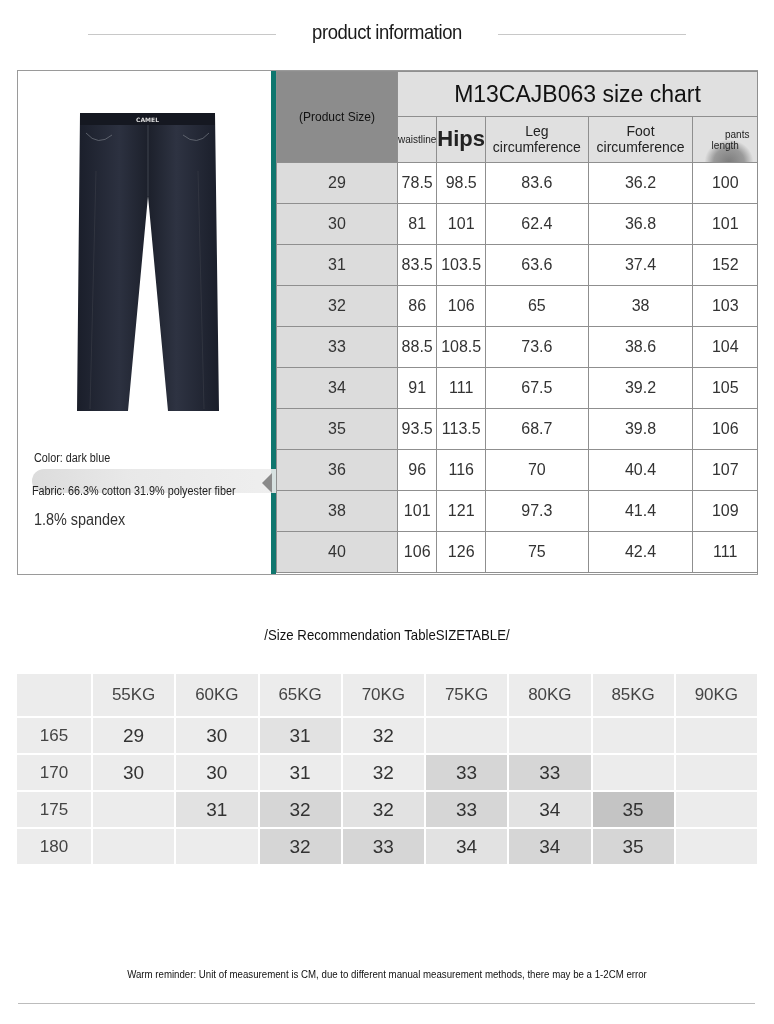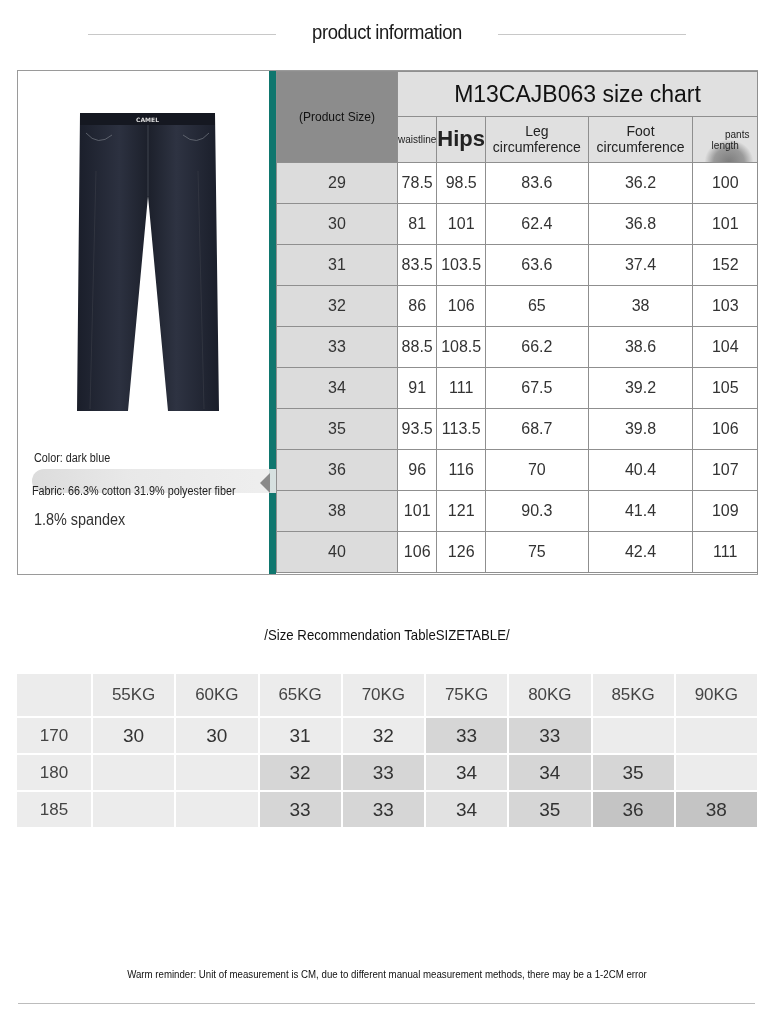--- a/index.html
+++ b/index.html
@@ -5,21 +5,21 @@
   * { box-sizing: border-box; margin: 0; padding: 0; }
   body { width: 774px; height: 1024px; background: #ffffff; font-family: "Liberation Sans", sans-serif; color: #222; position: relative; overflow: hidden; }
 
   .section-title { position: absolute; top: 20px; left: 0; width: 774px; text-align: center; font-size: 21px; font-family: "Liberation Sans", sans-serif; color: #1a1a1a; letter-spacing: -0.5px; transform: scaleX(0.88); }
   .title-line { position: absolute; top: 34px; height: 1px; background: #c8c8c8; }
   .title-line.left { left: 88px; width: 188px; }
   .title-line.right { left: 498px; width: 188px; }
 
   
   .product-box { position: absolute; left: 17px; top: 70px; width: 741px; height: 505px; border: 1px solid #9a9a9a; }
-  .image-panel { position: absolute; left: 0; top: 0; width: 258px; height: 503px; background: #fff; border-right: 7px solid #0f766e; }
+  .image-panel { position: absolute; left: 0; top: 0; width: 258px; height: 503px; background: #fff; border-right: 5px solid #0f766e; }
   .jeans { position: absolute; left: 58px; top: 40px; width: 143px; height: 302px; }
   .color-label { position: absolute; left: 16px; top: 380px; font-size: 12px; color: #222; transform: scaleX(0.9); transform-origin: left; }
   .fabric-band { position: absolute; left: 14px; top: 398px; width: 244px; height: 24px; background: linear-gradient(90deg, #d8d8d8 0%, #e6e6e6 40%, #ededed 100%); border-radius: 12px 0 0 12px; opacity: 0.9; }
   .fabric-arrow { position: absolute; right: -1px; top: 402px; width: 0; height: 0; border-top: 10px solid transparent; border-bottom: 10px solid transparent; border-right: 10px solid #8a8a8a; }
   .fabric-label { position: absolute; left: 14px; top: 413px; font-size: 12px; color: #222; white-space: nowrap; transform: scaleX(0.9); transform-origin: left; }
   .spandex-label { position: absolute; left: 16px; top: 440px; font-size: 16px; color: #333; transform: scaleX(0.9); transform-origin: left; }
 
   .size-table { position: absolute; left: 258px; top: 0; width: 482px; border-collapse: collapse; }
   .size-table td, .size-table th { border: 1px solid #8f8f8f; text-align: center; font-weight: normal; }
   .size-table .ps-head { background: #8c8c8c; color: #111; font-size: 12px; width: 121px; height: 91px; }
@@ -129,21 +129,21 @@
           <td class="val-cell">86</td>
           <td class="val-cell">106</td>
           <td class="val-cell">65</td>
           <td class="val-cell">38</td>
           <td class="val-cell">103</td>
         </tr>
         <tr>
           <td class="size-cell">33</td>
           <td class="val-cell">88.5</td>
           <td class="val-cell">108.5</td>
-          <td class="val-cell">66.2</td>
+          <td class="val-cell">73.6</td>
           <td class="val-cell">38.6</td>
           <td class="val-cell">104</td>
         </tr>
         <tr>
           <td class="size-cell">34</td>
           <td class="val-cell">91</td>
           <td class="val-cell">111</td>
           <td class="val-cell">67.5</td>
           <td class="val-cell">39.2</td>
           <td class="val-cell">105</td>
@@ -161,21 +161,21 @@
           <td class="val-cell">96</td>
           <td class="val-cell">116</td>
           <td class="val-cell">70</td>
           <td class="val-cell">40.4</td>
           <td class="val-cell">107</td>
         </tr>
         <tr>
           <td class="size-cell">38</td>
           <td class="val-cell">101</td>
           <td class="val-cell">121</td>
-          <td class="val-cell">90.3</td>
+          <td class="val-cell">97.3</td>
           <td class="val-cell">41.4</td>
           <td class="val-cell">109</td>
         </tr>
         <tr>
           <td class="size-cell">40</td>
           <td class="val-cell">106</td>
           <td class="val-cell">126</td>
           <td class="val-cell">75</td>
           <td class="val-cell">42.4</td>
           <td class="val-cell">111</td>
@@ -195,49 +195,60 @@
     <td class="hdr">65KG</td>
     <td class="hdr">70KG</td>
     <td class="hdr">75KG</td>
     <td class="hdr">80KG</td>
     <td class="hdr">85KG</td>
     <td class="hdr">90KG</td>
   </tr>
   </tbody>
     <tbody id="rec-rows">
       <tr>
+        <td class="height">165</td>
+        <td>29</td>
+        <td>30</td>
+        <td class="l1">31</td>
+        <td>32</td>
+        <td></td>
+        <td></td>
+        <td></td>
+        <td></td>
+      </tr>
+      <tr>
         <td class="height">170</td>
         <td>30</td>
         <td>30</td>
         <td>31</td>
         <td>32</td>
         <td class="l2">33</td>
         <td class="l2">33</td>
         <td></td>
         <td></td>
       </tr>
       <tr>
+        <td class="height">175</td>
+        <td></td>
+        <td class="l1">31</td>
+        <td class="l2">32</td>
+        <td class="l1">32</td>
+        <td class="l2">33</td>
+        <td class="l1">34</td>
+        <td class="l3">35</td>
+        <td></td>
+      </tr>
+      <tr>
         <td class="height">180</td>
         <td></td>
         <td></td>
         <td class="l2">32</td>
         <td class="l2">33</td>
         <td class="l1">34</td>
         <td class="l2">34</td>
         <td class="l2">35</td>
         <td></td>
       </tr>
-      <tr>
-        <td class="height">185</td>
-        <td></td>
-        <td></td>
-        <td class="l2">33</td>
-        <td class="l2">33</td>
-        <td class="l1">34</td>
-        <td class="l2">35</td>
-        <td class="l3">36</td>
-        <td class="l3">38</td>
-      </tr>
     </tbody>
 </table>
 
 <div class="reminder">Warm reminder: Unit of measurement is CM, due to different manual measurement methods, there may be a 1-2CM error</div>
 <div class="bottom-line"></div>
 
 </body></html>

